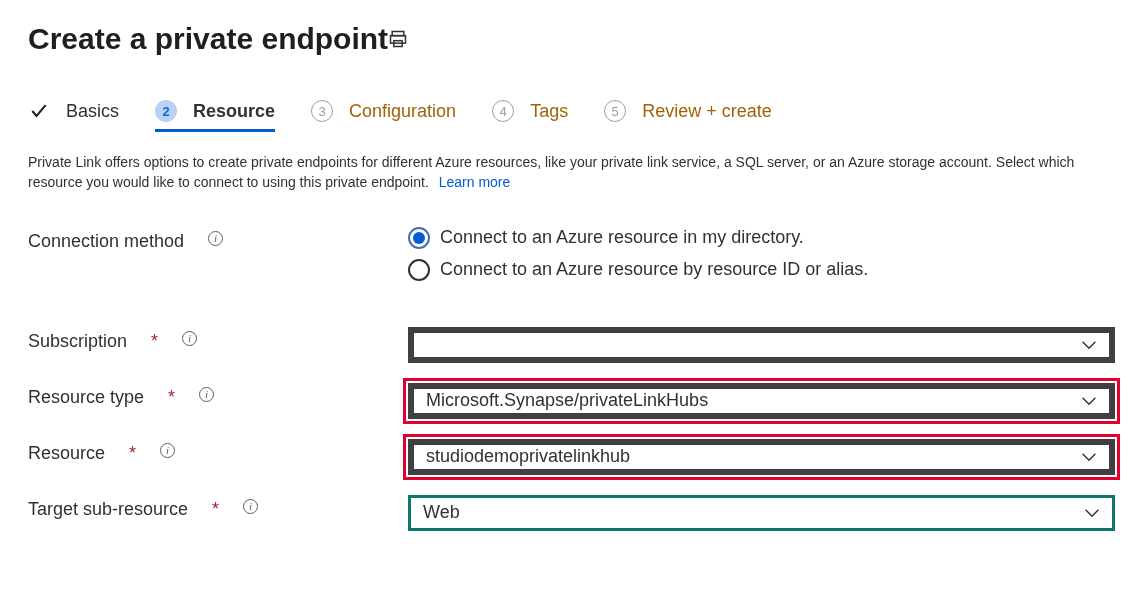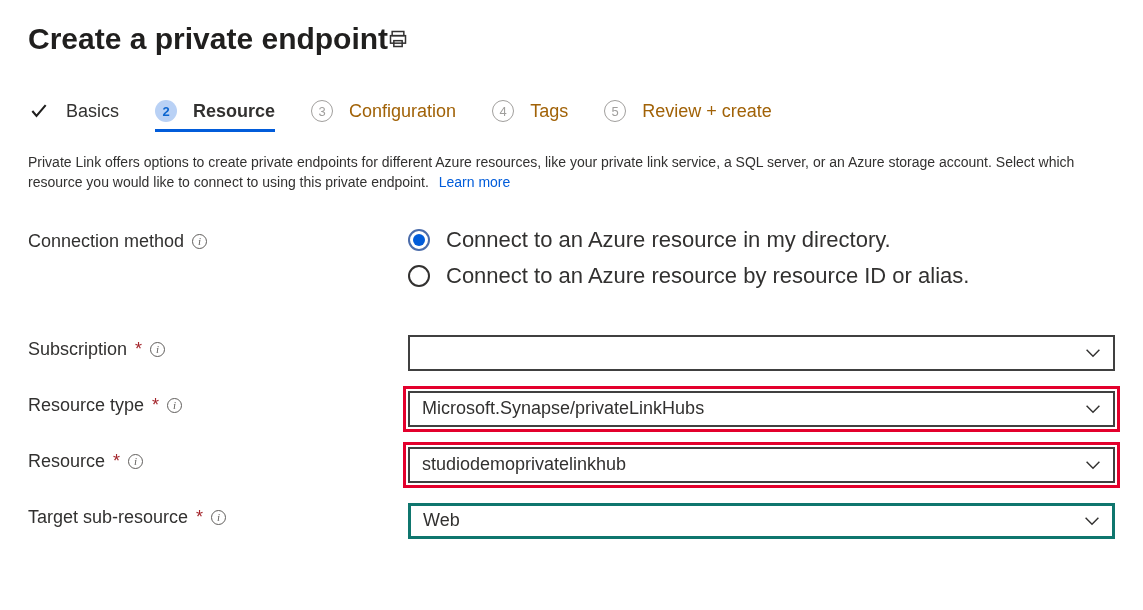--- a/index.html
+++ b/index.html
@@ -85,22 +85,22 @@
     align-items: flex-start;
     margin-bottom: 20px;
   }
   .form-row.radio-row { margin-bottom: 36px; }
   .form-label {
     width: 380px;
     flex-shrink: 0;
     font-size: 18px;
     color: #323130;
     display: flex;
-    align-items: center;
-    gap: 8px;
+    align-items: flex-start;
+    gap: 24px;
     padding-top: 4px;
   }
   .required { color: #a4262c; }
   .info-icon {
     width: 15px; height: 15px;
     border: 1px solid #605e5c;
     border-radius: 50%;
     display: inline-flex;
     align-items: center;
     justify-content: center;
@@ -110,23 +110,23 @@
     font-family: Georgia, serif;
     cursor: default;
   }
   .form-control {
     flex: 1;
   }
   
   .radio-option {
     display: flex;
     align-items: center;
-    gap: 16px;
+    gap: 10px;
     margin-bottom: 10px;
-    font-size: 22px;
+    font-size: 18px;
   }
   .radio {
     width: 22px; height: 22px;
     border: 2px solid #4b6caa;
     border-radius: 50%;
     display: flex;
     align-items: center; justify-content: center;
     cursor: pointer;
   }
   .radio.unchecked { border-color: #323130; }
@@ -141,21 +141,21 @@
     height: 36px;
     display: flex;
     align-items: center;
     justify-content: space-between;
     padding: 0 12px;
     font-size: 18px;
     cursor: pointer;
     background: #fff;
   }
   .dropdown.focus {
-    border: 2px solid #404040;
+    border: 6px solid #404040;
   }
   .dropdown.highlight {
     outline: 3px solid #e3002c;
     outline-offset: 2px;
   }
   .chev {
     width: 16px; height: 10px;
   }
 </style>
 </head>

